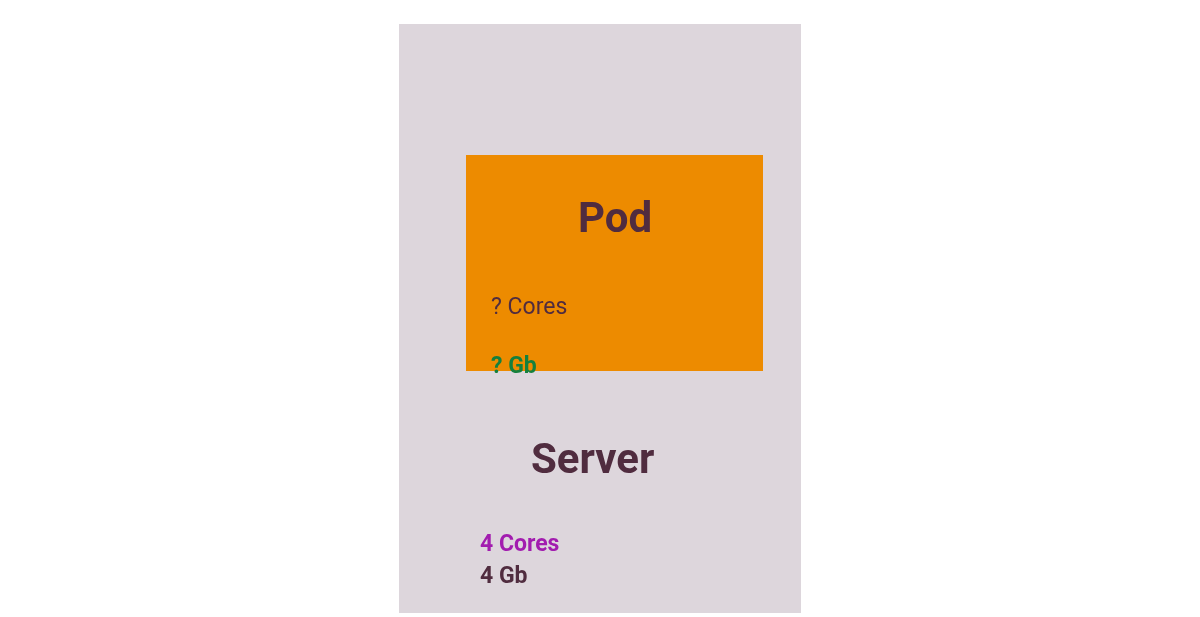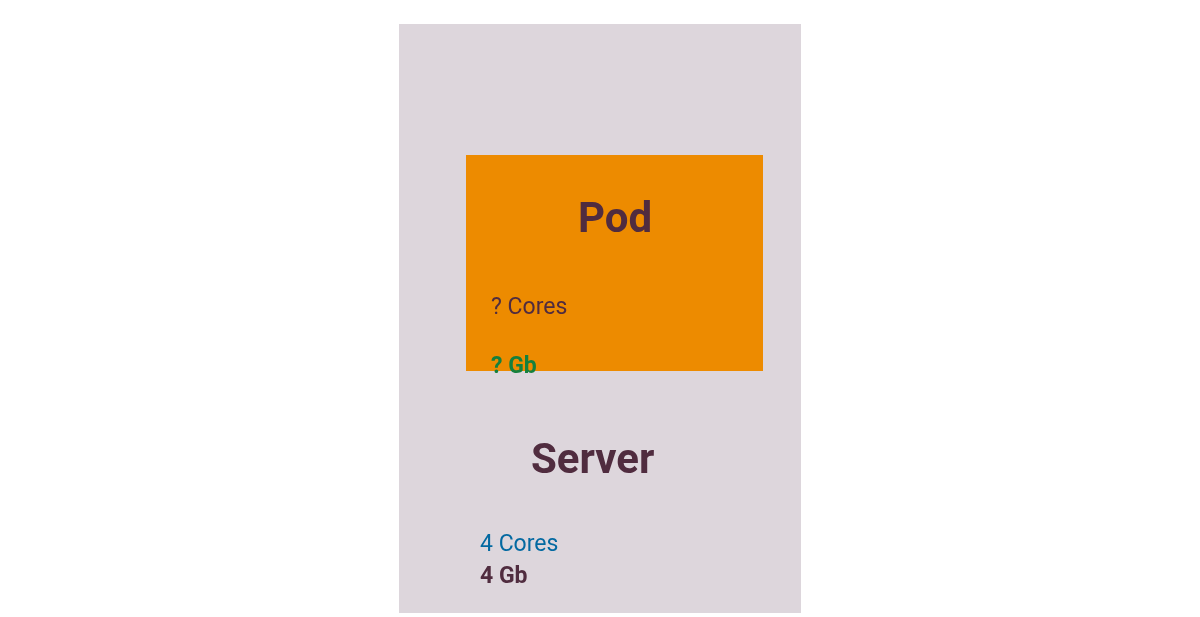--- a/index.html
+++ b/index.html
@@ -62,22 +62,22 @@
       top: 434px;
       font-size: 42px;
       font-weight: 700;
       color: #502c3f;
     }
     .server-cores {
       position: absolute;
       left: 480px;
       top: 530px;
       font-size: 23px;
-      font-weight: 400;
-      color: #0369a1;
+      font-weight: 700;
+      color: #a21caf;
     }
     .server-memory {
       position: absolute;
       left: 480px;
       top: 562px;
       font-size: 23px;
       font-weight: 700;
       color: #502c3f;
     }
   </style>

